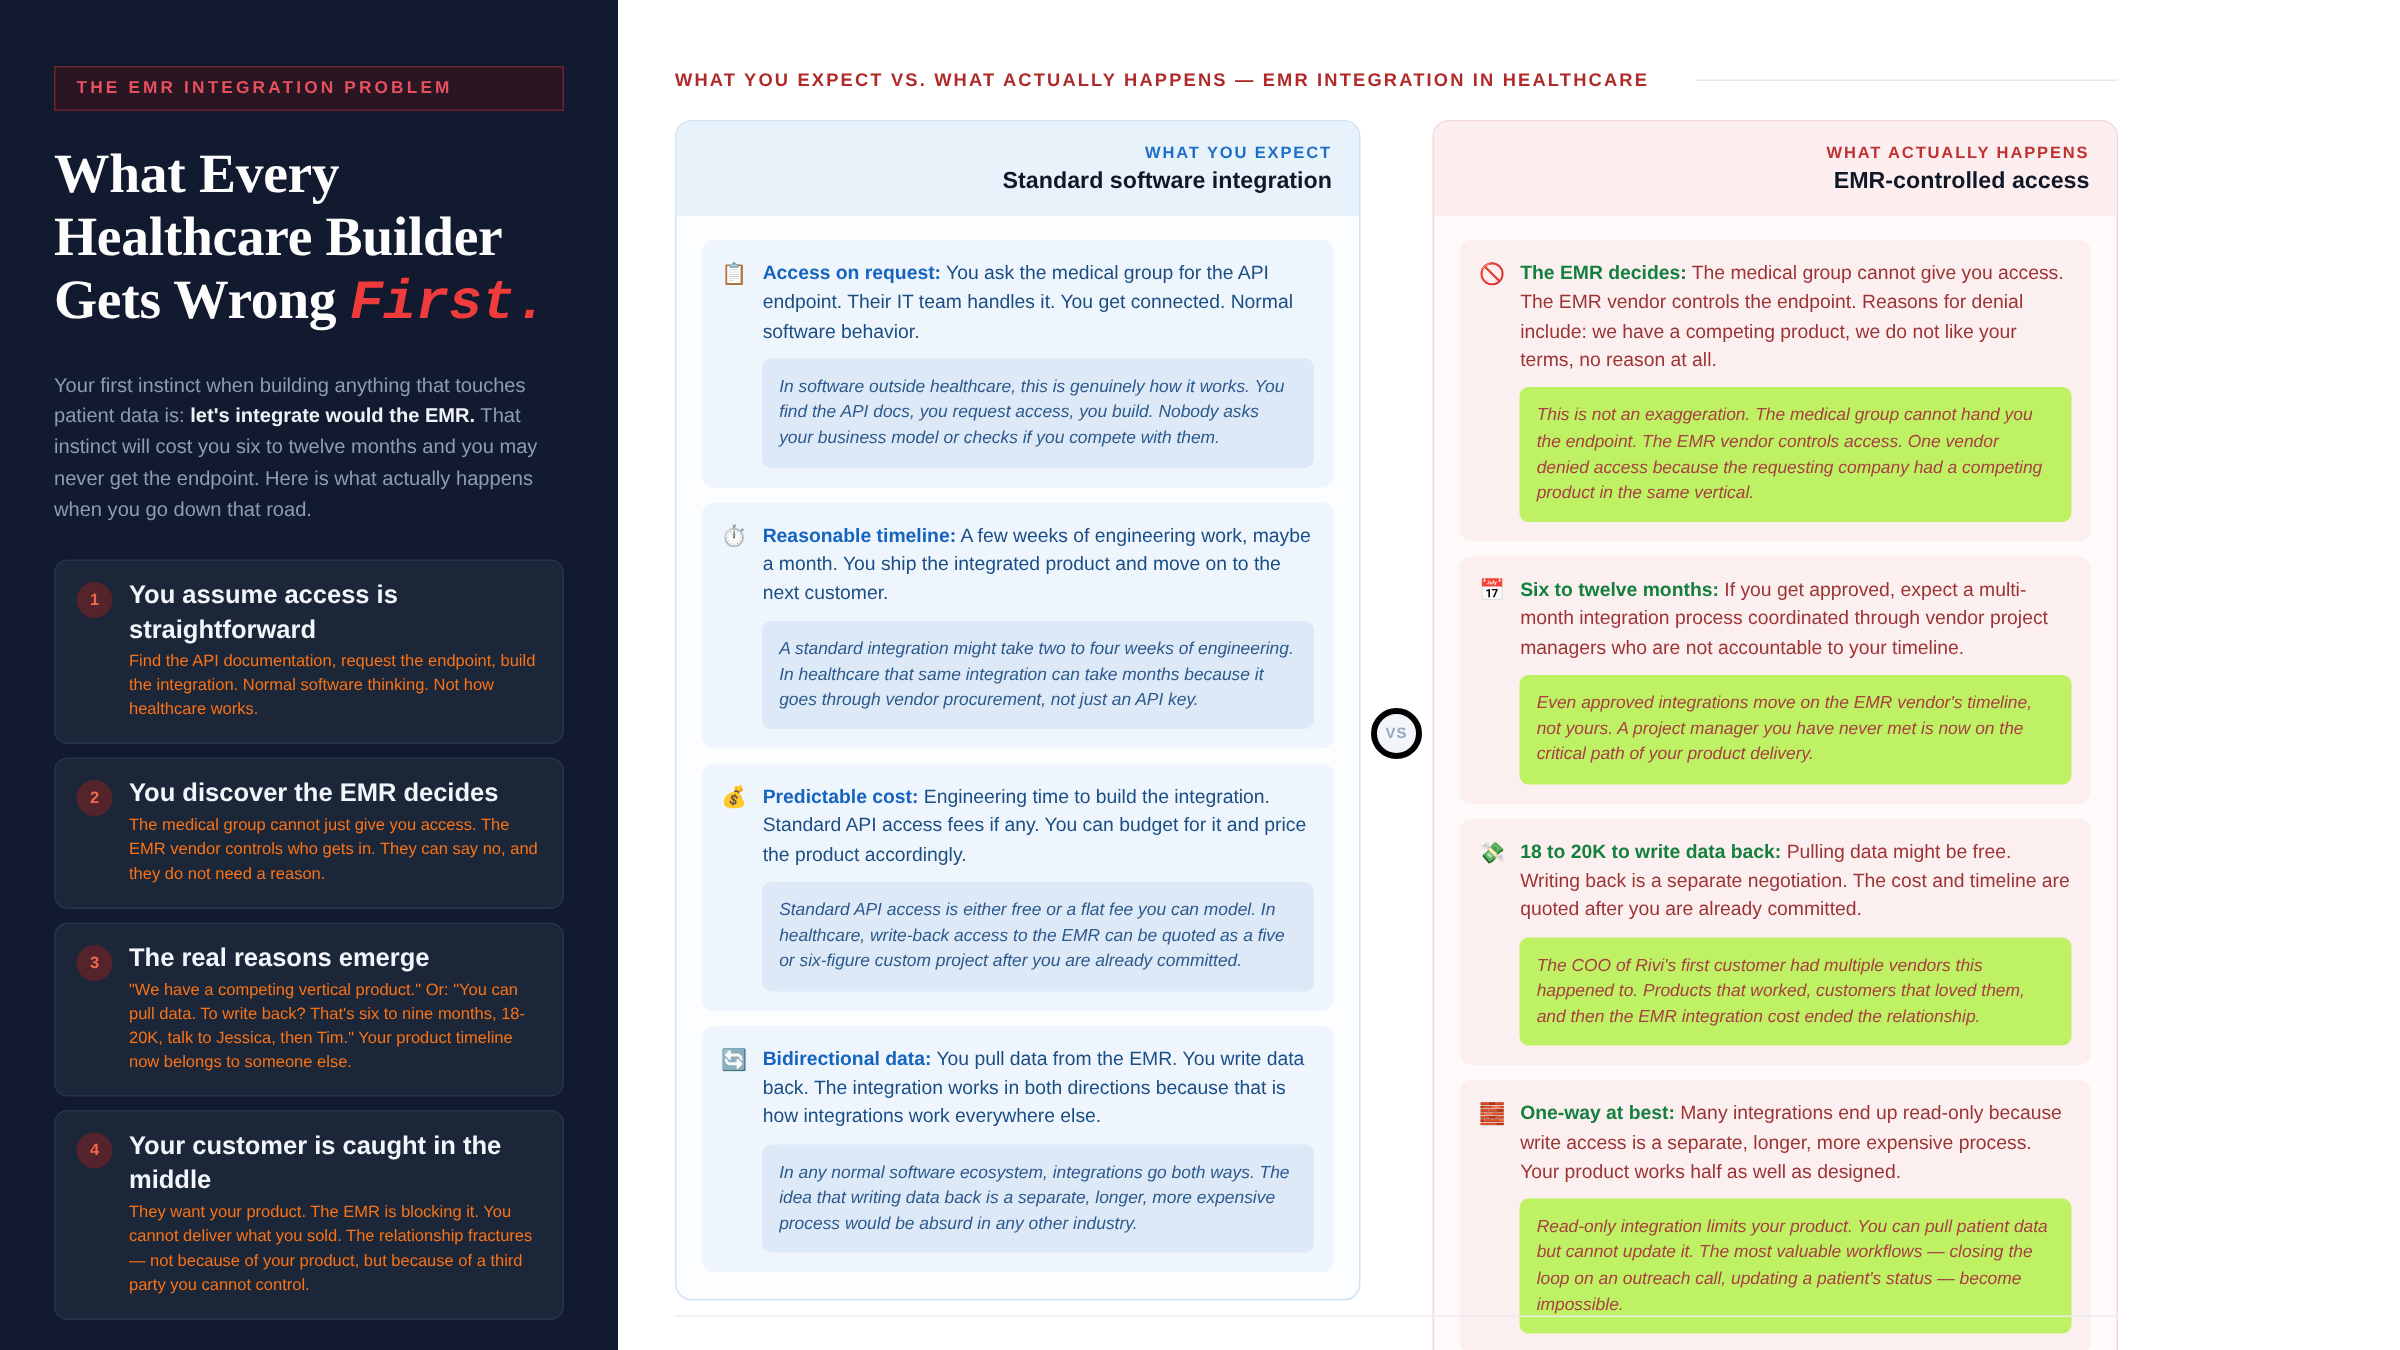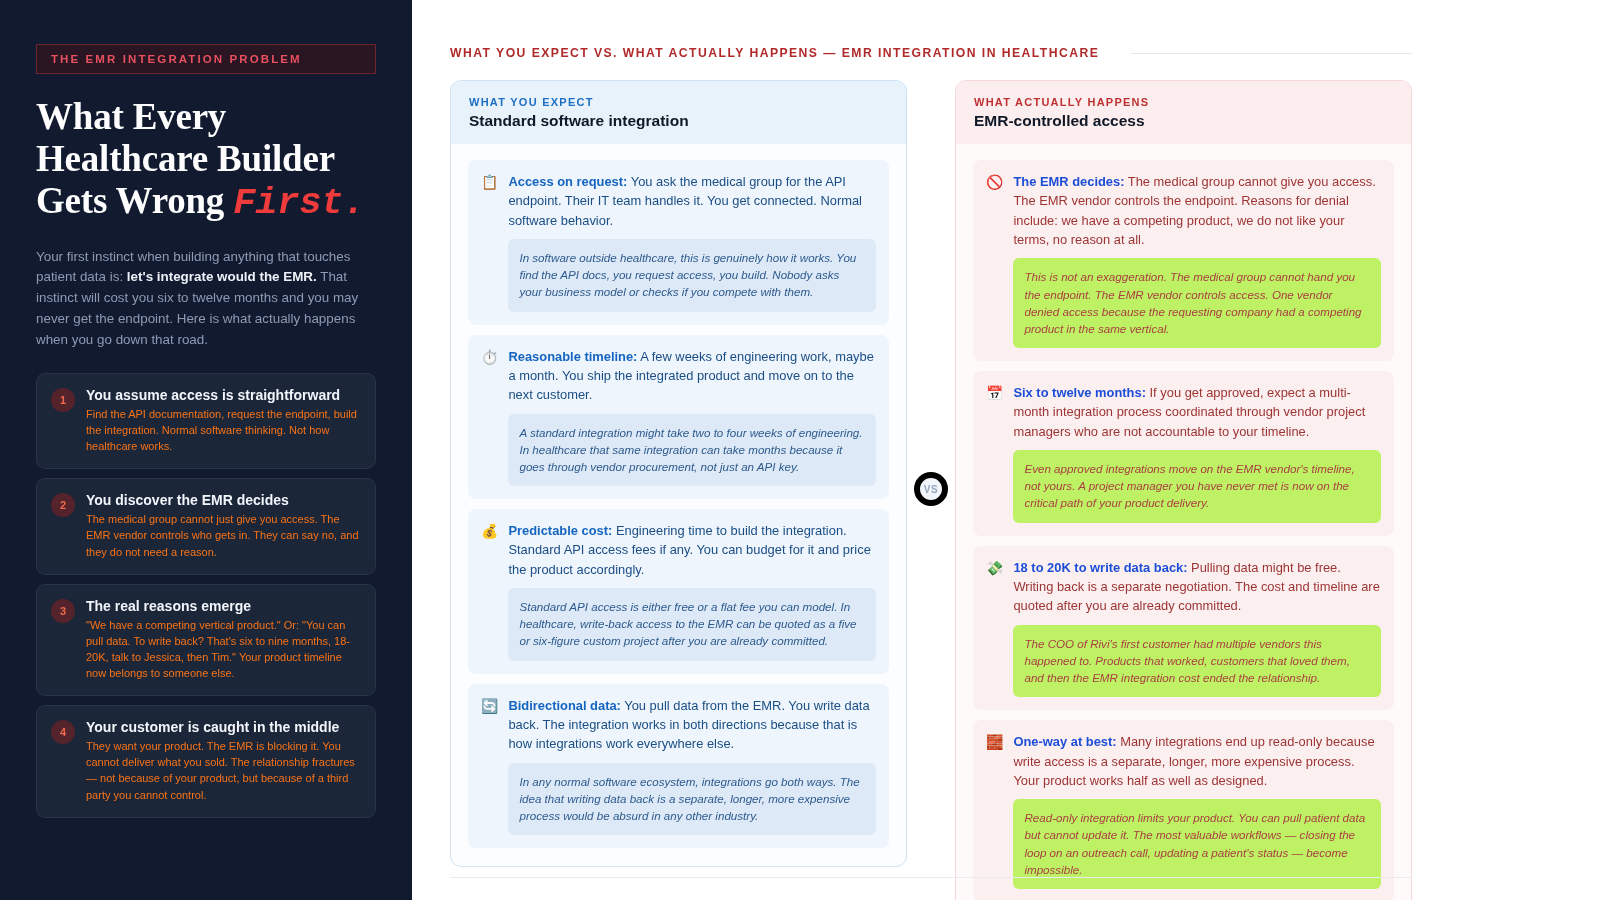--- a/index.html
+++ b/index.html
@@ -69,21 +69,21 @@
     border-radius: 50%;
     background: #54232c;
     color: #f06a4a;
     font-size: 11px;
     font-weight: bold;
     display: flex; align-items: center; justify-content: center;
     margin-top: 2px;
   }
   .step-body { flex: 1 1 auto; min-width: 0; }
   .step-title {
-    font-size: 14px;
+    font-size: 17px;
     font-weight: bold;
     color: #f2f5fa;
     margin-bottom: 1px;
     line-height: 1.35;
   }
   .step-text {
     font-size: 11px;
     line-height: 1.47;
     color: #f97316;
   }
@@ -120,21 +120,21 @@
   }
   .col {
     flex: 1 1 0;
     border-radius: 11px;
     overflow: hidden;
     min-width: 0;
   }
   .col.expect { background: #fbfdff; border: 1px solid #cfe3f5; }
   .col.actual { background: #fffafa; border: 1px solid #f6d7d7; }
 
-  .col-head { padding: 15px 18px 14px 18px; }
+  .col-head { padding: 15px 18px 14px 18px; text-align: right; }
   .col.expect .col-head { background: #e8f2fb; }
   .col.actual .col-head { background: #fceeee; }
   .col-kicker {
     font-size: 11px;
     font-weight: bold;
     letter-spacing: 1.25px;
     margin-bottom: 4px;
   }
   .col.expect .col-kicker { color: #1d6fc4; }
   .col.actual .col-kicker { color: #bf3131; }
@@ -164,41 +164,41 @@
   .row-main { flex: 1 1 auto; min-width: 0; }
   .row-text {
     font-size: 12.9px;
     line-height: 1.5;
     margin-bottom: 9px;
   }
   .col.expect .row-text { color: #1a4e85; }
   .col.actual .row-text { color: #9d3434; }
   .row-text b { font-weight: bold; }
   .col.expect .row-text b { color: #1565c0; }
-  .col.actual .row-text b { color: #1d4ed8; }
+  .col.actual .row-text b { color: #15803d; }
 
   .row-note {
     border-radius: 6px;
     padding: 10px 11px 11px 11px;
     font-size: 11.6px;
     font-style: italic;
     line-height: 1.48;
   }
   .col.expect .row-note { background: #dde9f6; color: #2d5a8e; }
   .col.actual .row-note { background: #bef264; color: #a93f42; }
 
   .vs-badge {
     position: absolute;
     left: 50%;
     top: 392px;
     transform: translateX(-50%);
     width: 34px; height: 34px;
     border-radius: 50%;
     background: #f2f6fb;
-    border: 6px solid #000000;
+    border: 4px solid #000000;
     display: flex; align-items: center; justify-content: center;
     font-size: 10px;
     font-weight: bold;
     letter-spacing: 0.6px;
     color: #93a7bf;
     z-index: 5;
   }
 
   .footer-rule {
     position: absolute;

